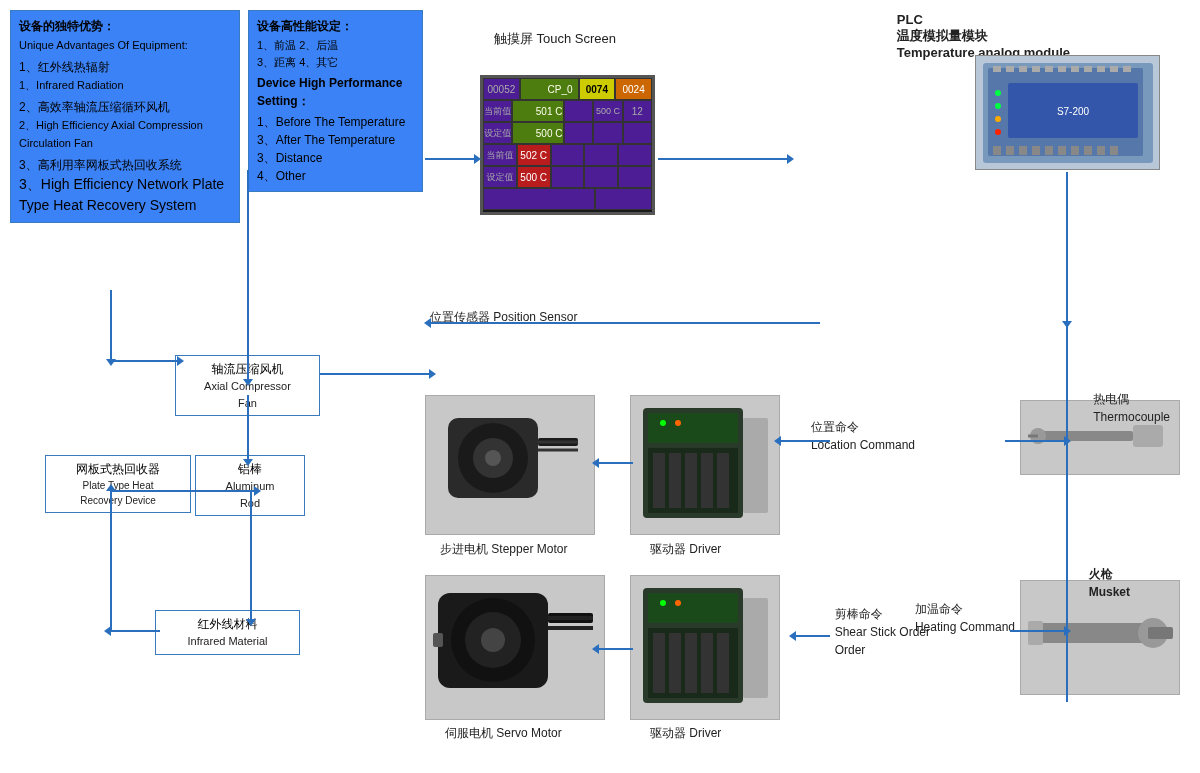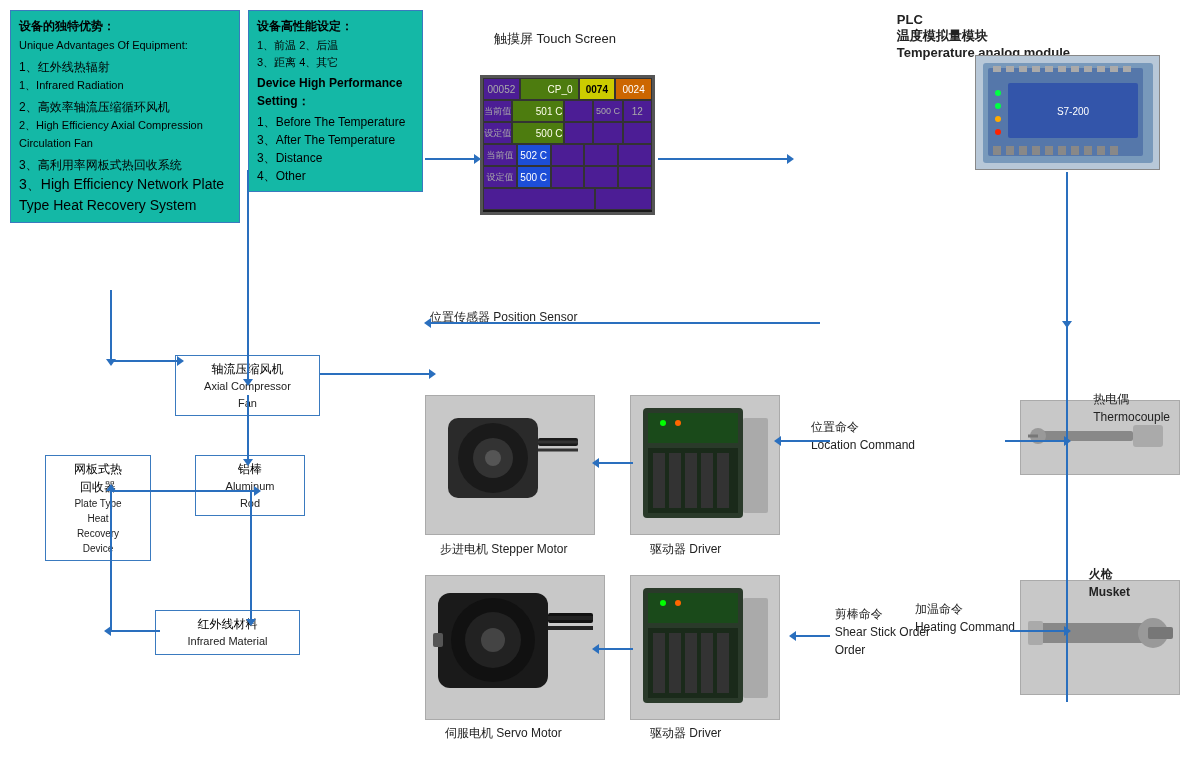--- a/index.html
+++ b/index.html
@@ -18,21 +18,21 @@
       background: #fff;
       position: relative;
       padding: 10px;
     }
 
     
     .info-box {
       border: 1.5px solid #3a7abf;
       padding: 6px 8px;
       position: absolute;
-      background: #14b8a6;
+      background: #3b82f6;
       line-height: 1.5;
     }
     .info-box-left {
       top: 10px; left: 10px;
       width: 230px;
     }
     .info-box-right {
       top: 10px; left: 248px;
       width: 175px;
     }
@@ -115,21 +115,21 @@
       font-size: 10px;
       color: #fff;
       border: 0.5px solid #333;
       height: 100%;
       display: flex;
       align-items: center;
       justify-content: center;
     }
     .ts-cell.green { background: #4d7c0f; color: #ffe; padding-left: 22px; }
     .ts-cell.yellow { background: #cccc00; color: #000; font-weight: bold; }
-    .ts-cell.red { background: #1d4ed8; color: #fff; }
+    .ts-cell.red { background: #b91c1c; color: #fff; }
     .ts-cell.dark { background: #4c1d95; color: #aaa; }
     .ts-cell.orange { background: #cc6600; color: #fff; }
 
     
     .plc-img {
       position: absolute;
       top: 55px; right: 40px;
       width: 185px; height: 115px;
       background: #b8c8d8;
       border: 1px solid #888;
@@ -264,21 +264,21 @@
   <div class="label-text" style="top:308px; left:430px;">
     <span>位置传感器</span>
     <span>Position Sensor</span>
   </div>
 
   <div class="component-box" style="top:355px; left:175px; width:145px;">
     <span class="label-cn">轴流压缩风机</span>
     <span class="label-en">Axial Compressor Fan</span>
   </div>
 
-  <div class="component-box" style="top:455px; left:45px; width:106px;">
+  <div class="component-box" style="top:455px; left:45px; width:146px;">
     <span class="label-cn">网板式热回收器</span>
     <span class="label-en" style="font-size:10px;">Plate Type Heat Recovery Device</span>
   </div>
 
   <div class="component-box" style="top:455px; left:195px; width:110px;">
     <span class="label-cn">铝棒</span>
     <span class="label-en">Aluminum Rod</span>
   </div>
 
   <div class="component-box" style="top:610px; left:155px; width:145px;">

